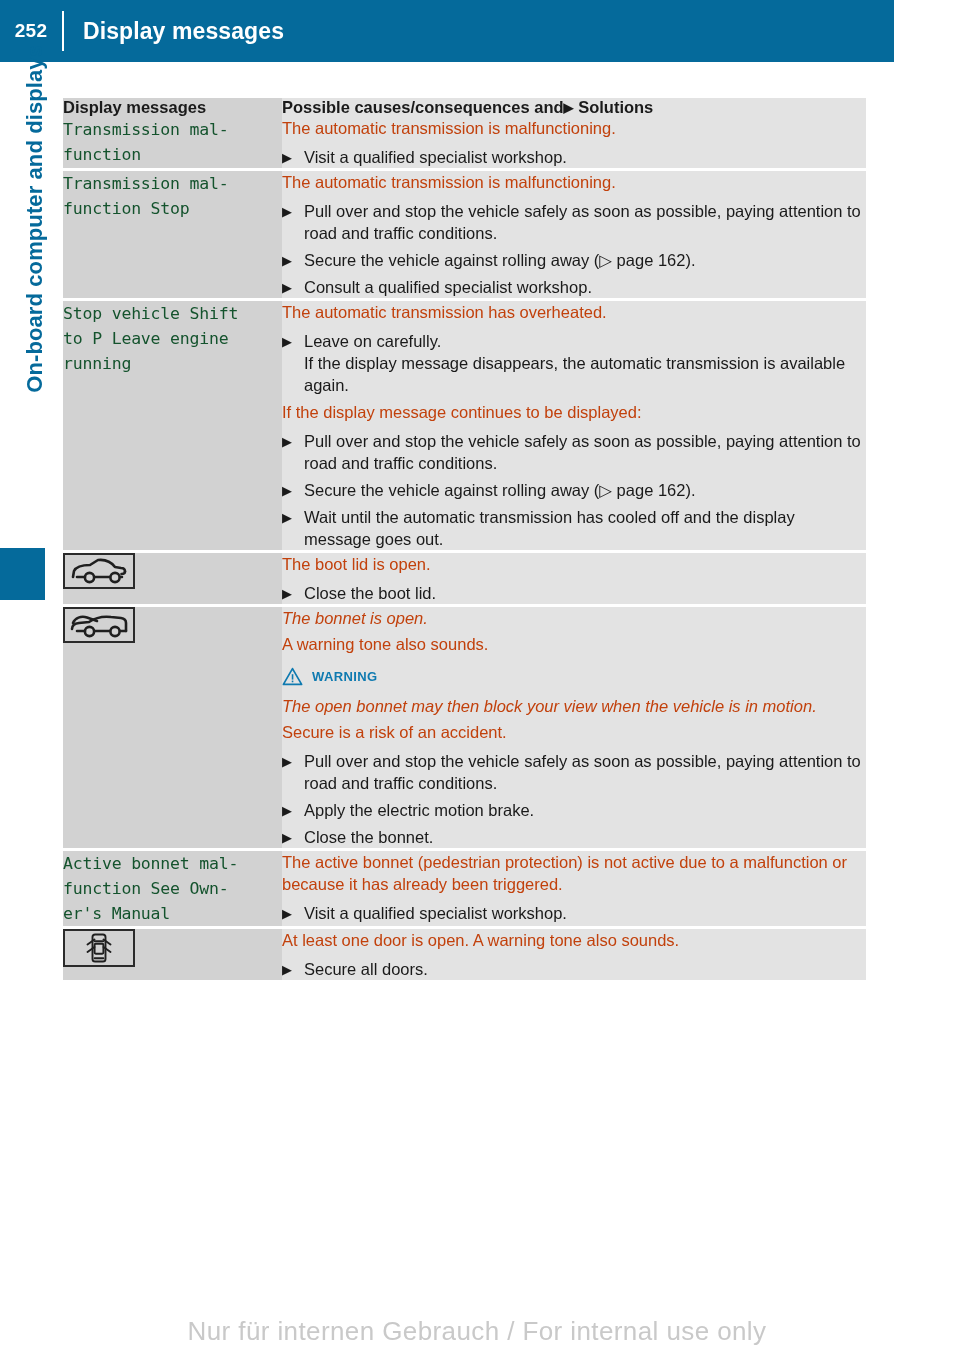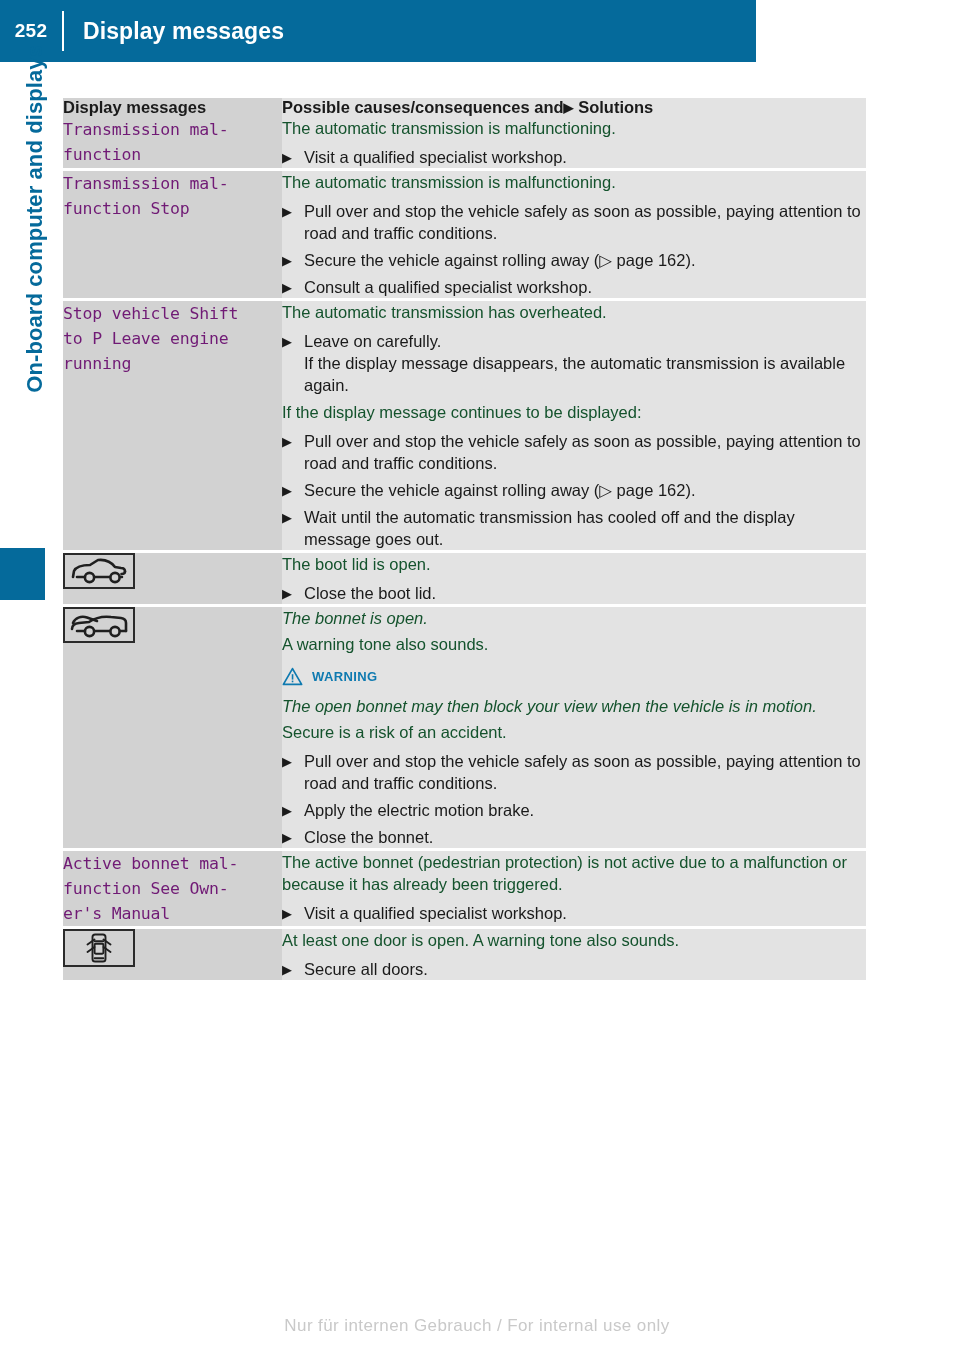--- a/index.html
+++ b/index.html
@@ -12,21 +12,21 @@
     height: 1354px;
     position: relative;
     font-family: "Liberation Sans", sans-serif;
     overflow: hidden;
   }
 
   
   .page-header {
     position: absolute;
     left: 0; top: 0;
-    width: 756px;
+    width: 894px;
     height: 62px;
     background: #056a9b;
     display: flex;
     align-items: center;
   }
   .page-number {
     width: 62px;
     text-align: center;
     color: #ffffff;
     font-size: 19px;
@@ -123,32 +123,32 @@
     padding: 12px 10px 16px 12px;
   }
   .cell-right {
     background: #e3e3e3;
     padding: 12px 14px 16px 16px;
   }
 
   
   .mono-msg {
     font-family: "DejaVu Sans Mono", "Liberation Mono", monospace;
-    color: #701a75;
+    color: #14532d;
     font-size: 16.5px;
     line-height: 25px;
     letter-spacing: -0.2px;
     white-space: pre-line;
   }
 
   
   .para {
     font-size: 16.5px;
     line-height: 22px;
-    color: #14532d;
+    color: #c2410c;
     margin: 0 0 7px 0;
   }
   .para.tight { margin-bottom: 4px; font-style: italic; }
   .para:last-child { margin-bottom: 0; }
 
   .step {
     position: relative;
     font-size: 16.5px;
     line-height: 22px;
     color: #1a1a1a;
@@ -204,21 +204,21 @@
   .icon-box svg { display: block; }
 
   
   .footer-note {
     position: absolute;
     left: 0;
     top: 1316px;
     width: 954px;
     text-align: center;
     color: #c9c9c9;
-    font-size: 17px;
+    font-size: 26px;
     letter-spacing: 0.4px;
     font-family: "Liberation Sans", sans-serif;
   }
 </style>
 </head>
 <body>
 
 <div class="page-header">
   <div class="page-number">252</div>
   <div class="header-divider"></div>

